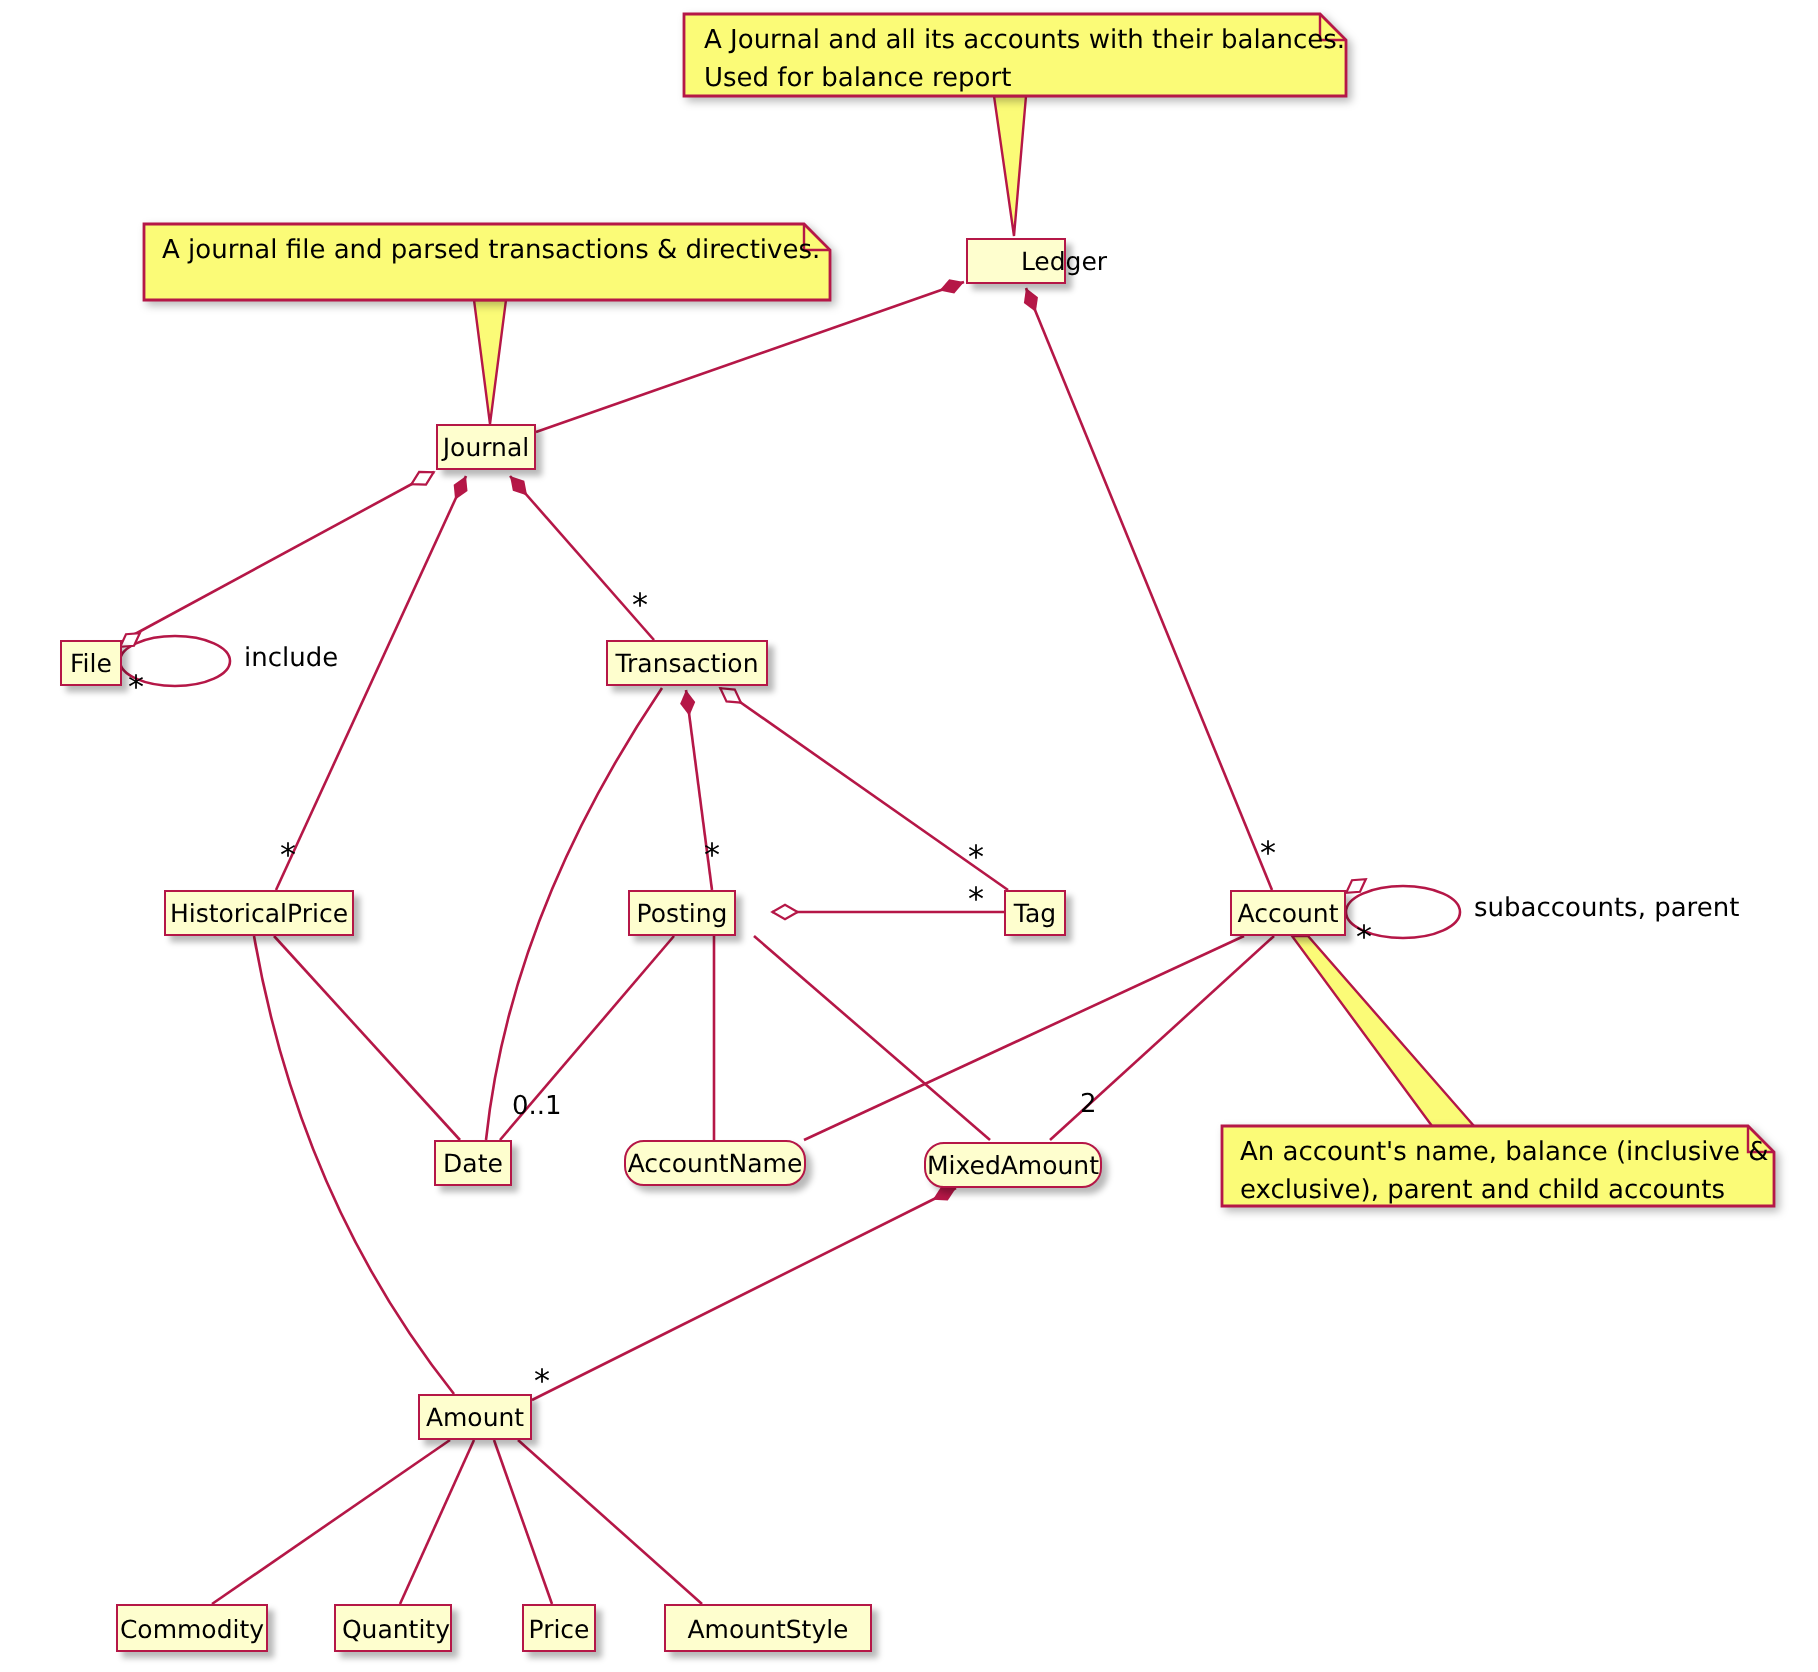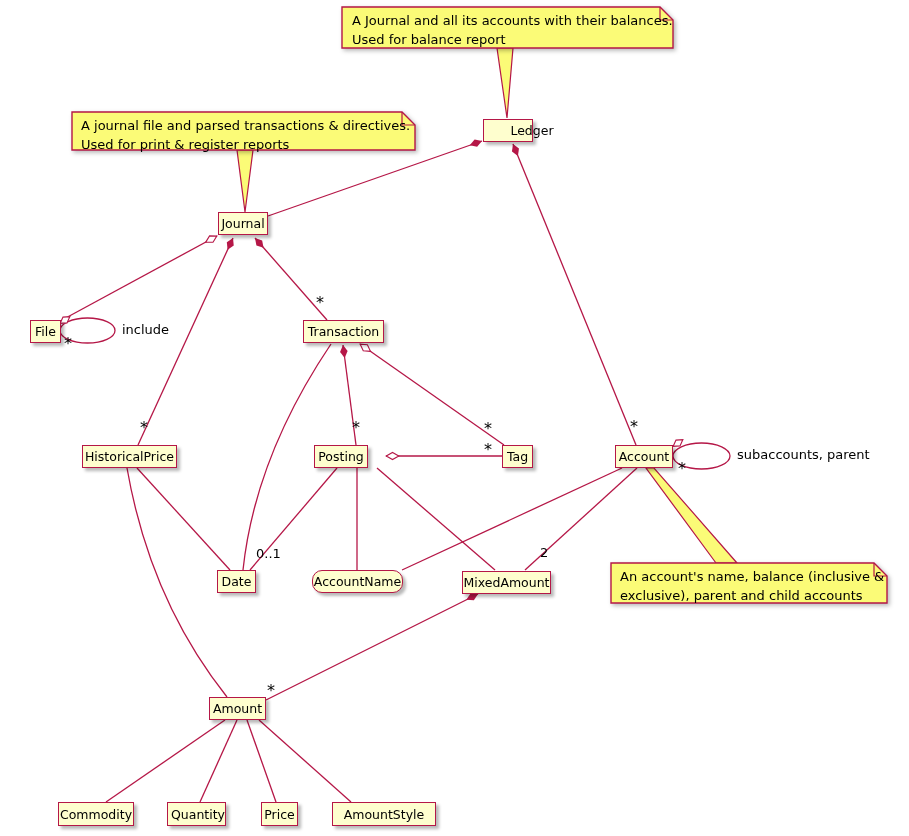--- a/index.html
+++ b/index.html
@@ -77,21 +77,20 @@
     <path class="notebody" d="M611,563 L874,563 L887,576 L887,603 L611,603 Z"></path>
     <path class="fold" d="M874,563 L874,576 L887,576"></path>
   </svg>
 
   <div class="note-text" style="left:352px;top:11px;">
     <div>A Journal and all its accounts with their balances.</div>
     <div>Used for balance report</div>
   </div>
   <div class="note-text" style="left:81px;top:116px;">
     <div>A journal file and parsed transactions &amp; directives.</div>
-    <div>Used for print &amp; register reports</div>
   </div>
   <div class="note-text" style="left:620px;top:567px;">
     <div>An account's name, balance (inclusive &amp;</div>
     <div>exclusive), parent and child accounts</div>
   </div>
 
   <div class="node" style="left:483px;top:119px;width:50px;height:23px;padding-left:48px;">
       <span>Ledger</span>
     </div>
   <div class="node" style="left:218px;top:212px;width:50px;height:23px;">
@@ -114,21 +113,21 @@
     </div>
   <div class="node" style="left:615px;top:445px;width:58px;height:23px;">
       <span>Account</span>
     </div>
   <div class="node" style="left:217px;top:570px;width:39px;height:23px;">
       <span>Date</span>
     </div>
   <div class="node" style="left:312px;top:570px;width:91px;height:23px;border-radius:10px;">
       <span>AccountName</span>
     </div>
-  <div class="node" style="left:462px;top:571px;width:89px;height:23px;">
+  <div class="node" style="left:462px;top:571px;width:89px;height:23px;border-radius:10px;">
       <span>MixedAmount</span>
     </div>
   <div class="node" style="left:209px;top:697px;width:57px;height:23px;">
       <span>Amount</span>
     </div>
   <div class="node" style="left:58px;top:802px;width:76px;height:24px;">
       <span>Commodity</span>
     </div>
   <div class="node" style="left:167px;top:802px;width:59px;height:24px;justify-content:flex-end;">
       <span>Quantity</span>

